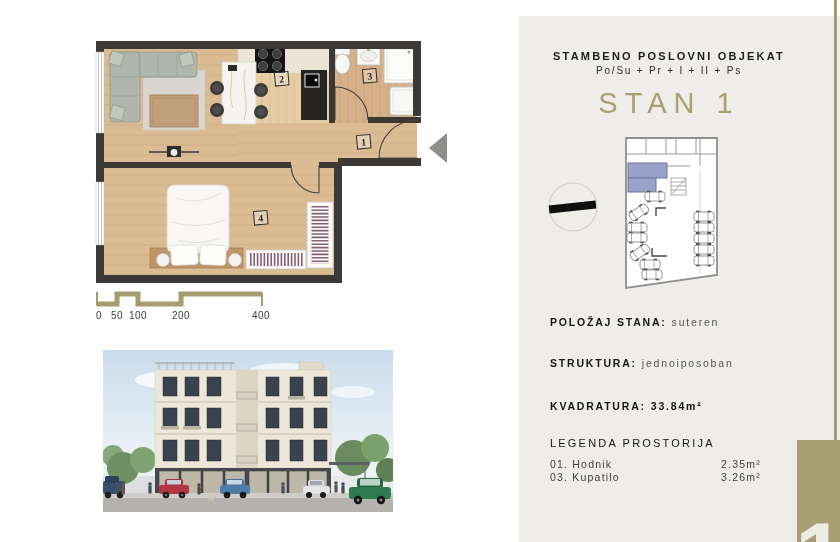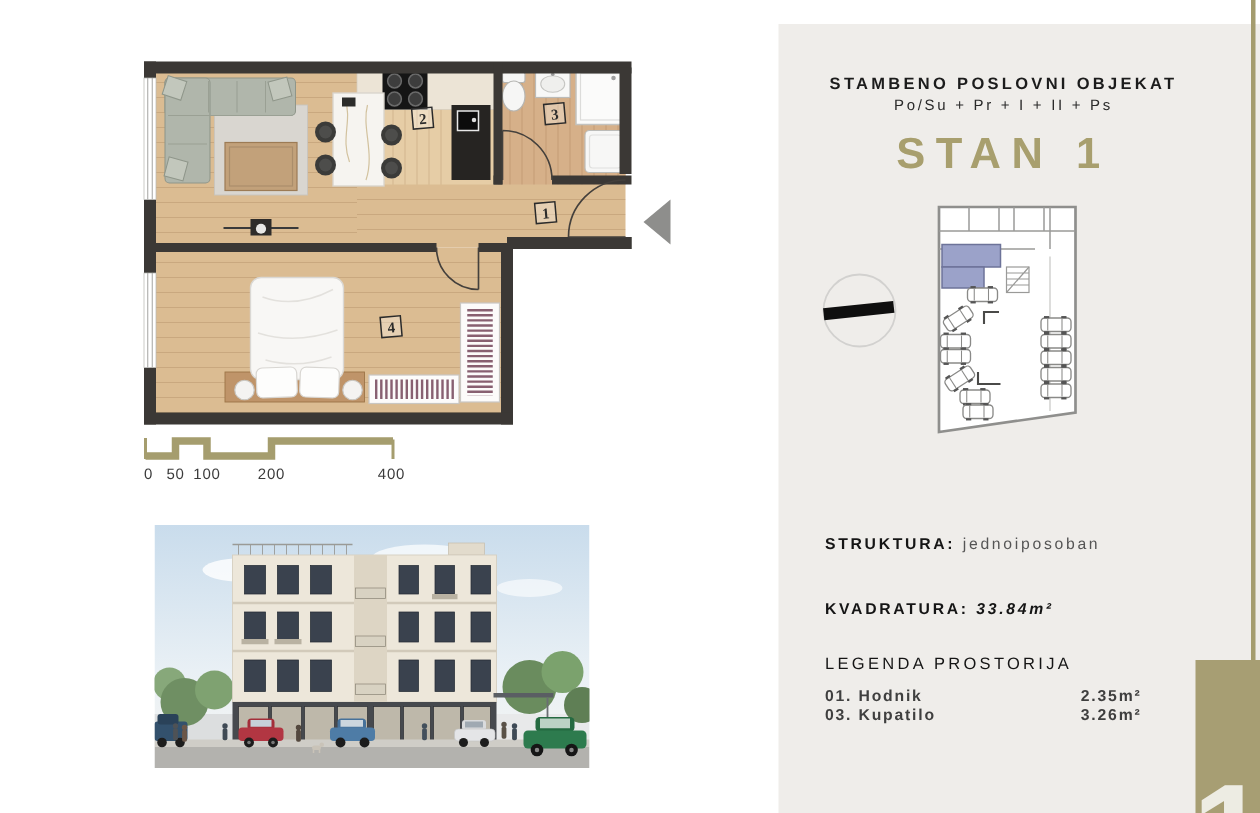--- a/index.html
+++ b/index.html
@@ -8,29 +8,29 @@
   svg{display:block;}
   
   .floorplan{position:absolute;left:95px;top:30px;width:360px;height:262px;}
   .scalebar{position:absolute;left:95px;top:288px;width:180px;height:34px;}
   .render{position:absolute;left:103px;top:350px;width:290px;height:162px;}
   
   .panel{position:absolute;left:519px;top:16px;width:321px;height:542px;background:#efedea;}
   .panel-header{position:absolute;left:0;top:34px;width:300px;text-align:center;}
   .building-title{font-size:11px;font-weight:700;letter-spacing:2.2px;color:#1c1c1c;}
   .building-floors{margin-top:3px;font-size:10px;font-weight:400;letter-spacing:1.8px;color:#2a2a2a;}
-  .unit-title{margin-top:11px;font-size:29px;font-weight:700;letter-spacing:7px;color:#a89f6e;}
+  .unit-title{margin-top:11px;font-size:29px;font-weight:400;letter-spacing:7px;color:#a89f6e;}
   .siteplan{position:absolute;left:21px;top:110px;width:200px;height:175px;}
   .detail-row{position:absolute;left:31px;white-space:nowrap;}
   .detail-label{font-size:10.5px;font-weight:700;letter-spacing:1.8px;color:#151515;}
   .detail-value{font-size:10.5px;letter-spacing:1.8px;color:#555;margin-left:5px;}
-  .detail-value.strong{font-weight:700;color:#151515;font-style:italic;}
+  .detail-value.strong{font-weight:700;color:#151515;}
   .legend-title{position:absolute;left:31px;top:421px;font-size:11px;font-weight:400;
                 letter-spacing:2.2px;color:#151515;}
-  .legend-rows{position:absolute;left:31px;top:442px;width:211px;font-weight:bold;}
+  .legend-rows{position:absolute;left:31px;top:442px;width:211px;}
   .legend-row{display:flex;justify-content:space-between;font-size:10.5px;letter-spacing:1.2px;
               color:#3f3f3f;line-height:12.8px;}
   .legend-row .indent{padding-left:15px;}
   .vline{position:absolute;left:834px;top:0;width:2.5px;height:542px;background:#a49c6e;}
   .page-square{position:absolute;left:797px;top:440px;width:43px;height:102px;background:#a79e73;
                overflow:hidden;}
   .page-square .num{position:absolute;right:-5px;bottom:-58px;font-size:90px;font-weight:700;
                     color:rgba(255,255,255,.8);line-height:1;}
 </style>
 </head>
@@ -407,20 +407,23 @@
           <use href="#mcar" transform="translate(102,144)"></use>
           <use href="#mcar" transform="translate(154,86)"></use>
           <use href="#mcar" transform="translate(154,97)"></use>
           <use href="#mcar" transform="translate(154,108)"></use>
           <use href="#mcar" transform="translate(154,119)"></use>
           <use href="#mcar" transform="translate(154,130)"></use>
         </g>
       </g>
     </svg>
 
+    <div class="detail-row" style="top:296px">
+      <span class="detail-label">POLOŽAJ STANA:</span><span class="detail-value">suteren</span>
+    </div>
     <div class="detail-row" style="top:337px">
       <span class="detail-label">STRUKTURA:</span><span class="detail-value">jednoiposoban</span>
     </div>
     <div class="detail-row" style="top:380px">
       <span class="detail-label">KVADRATURA:</span><span class="detail-value strong">33.84m²</span>
     </div>
 
     <div class="legend-title">LEGENDA PROSTORIJA</div>
     <div class="legend-rows">
       <div class="legend-row">

